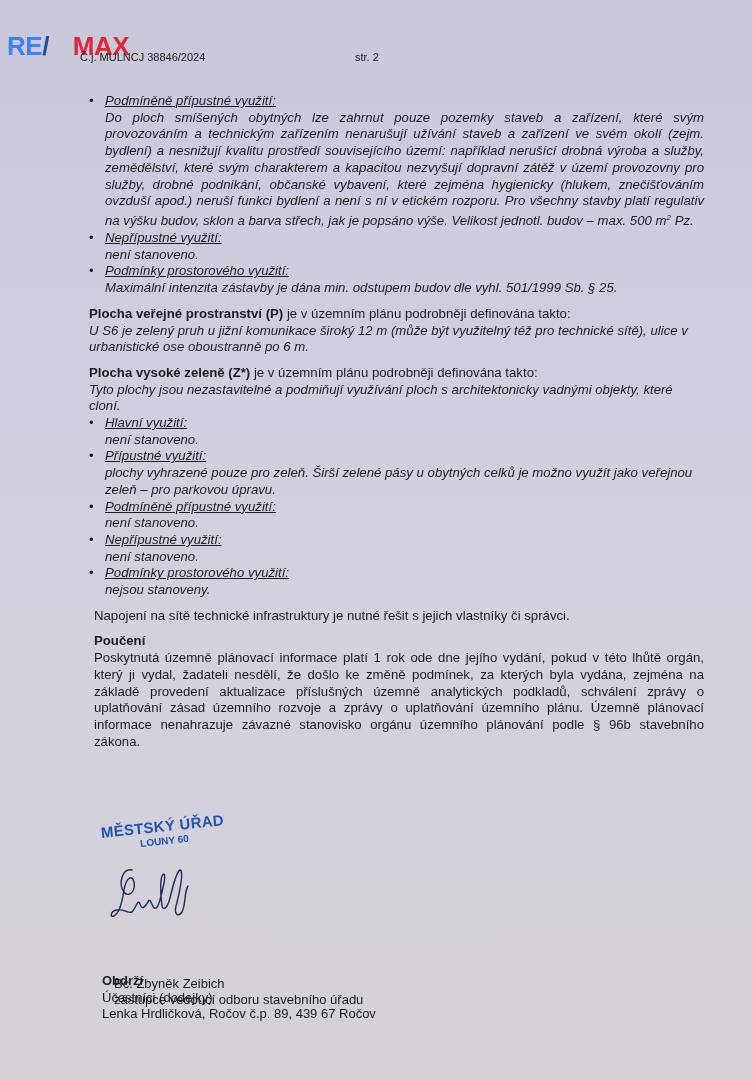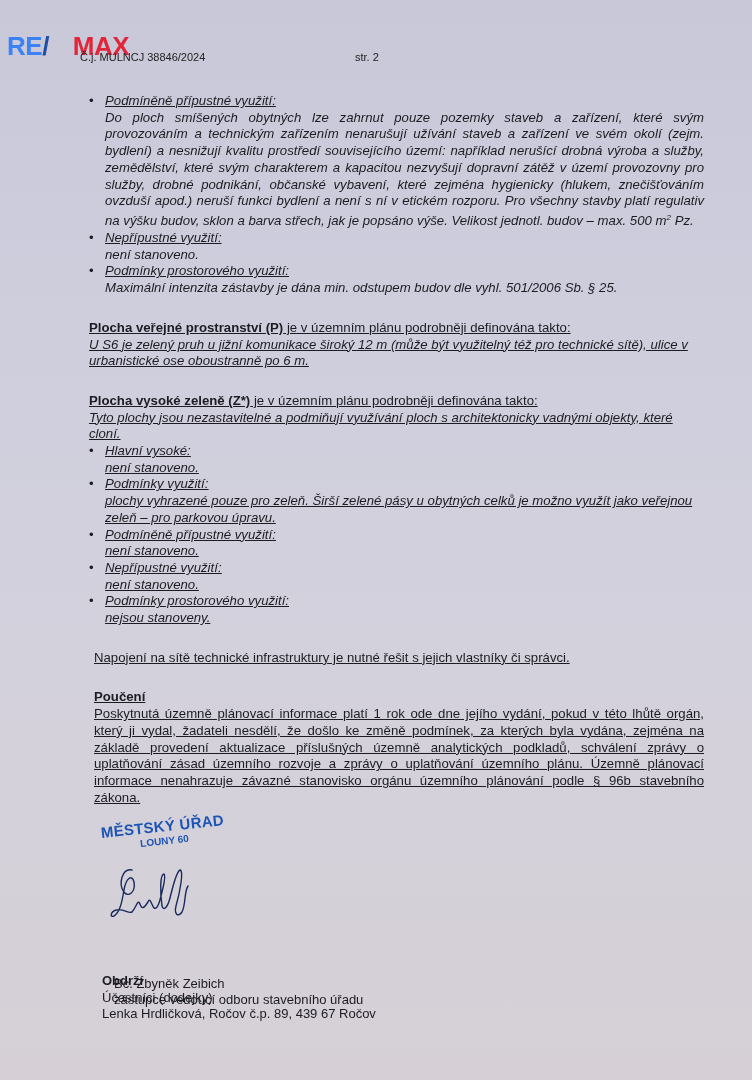--- a/index.html
+++ b/index.html
@@ -20,21 +20,21 @@
   .logo .max { color: #e1263a; margin-left: 24px; }
   .ref { position: absolute; left: 80px; top: 51px; font-size: 11px; color: #222; }
   .page-no { position: absolute; left: 355px; top: 51px; font-size: 11px; color: #222; }
 
   .content { position: absolute; left: 89px; top: 93px; width: 615px; font-size: 13.2px; line-height: 16.7px; }
   .bullet { position: relative; padding-left: 16px; }
   .bullet::before { content: "•"; position: absolute; left: 0; top: 0; font-style: normal; }
   .bl { font-style: italic; text-decoration: underline; }
   .it { font-style: italic; }
   .just { text-align: justify; }
-  .sec { margin-top: 23px; text-decoration: underline; }
+  .sec { margin-top: 9px; }
   b { font-weight: bold; }
 
   .stamp {
     position: absolute; left: 100px; top: 824px; color: #1d55b6;
     font-weight: bold; transform: rotate(-6deg); transform-origin: left top;
   }
   .stamp .l1 { font-size: 15px; letter-spacing: 0.3px; }
   .stamp .l2 { font-size: 10px; margin-left: 38px; margin-top: 1px; }
   .signature { position: absolute; left: 108px; top: 862px; }
   .signer { position: absolute; left: 114px; top: 928px; font-size: 13px; line-height: 16px; margin-top: 48px; }
@@ -53,37 +53,37 @@
   <div class="bullet">
     <div class="bl">Podmíněně přípustné využití:</div>
     <div class="it just"><span>Do ploch smíšených obytných lze zahrnut pouze pozemky staveb a zařízení, které svým provozováním a technickým zařízením nenarušují užívání staveb a zařízení ve svém okolí (zejm. bydlení) a nesnižují kvalitu prostředí souvisejícího území: například nerušící drobná výroba a služby, zemědělství, které svým charakterem a kapacitou nezvyšují dopravní zátěž v území provozovny pro služby, drobné podnikání, občanské vybavení, které zejména hygienicky (hlukem, znečišťováním ovzduší apod.) neruší funkci bydlení a není s ní v etickém rozporu. Pro všechny stavby platí regulativ na výšku budov, sklon a barva střech, jak je popsáno výše. Velikost jednotl. budov – max. 500 m</span><sup style="font-size:8px">2</sup><span> Pz.</span></div>
   </div>
   <div class="bullet">
     <div class="bl">Nepřípustné využití:</div>
     <div class="it">není stanoveno.</div>
   </div>
   <div class="bullet">
     <div class="bl">Podmínky prostorového využití:</div>
-    <div class="it">Maximální intenzita zástavby je dána min. odstupem budov dle vyhl. 501/2006 Sb. § 25.</div>
+    <div class="it">Maximální intenzita zástavby je dána min. odstupem budov dle vyhl. 501/1999 Sb. § 25.</div>
   </div>
 
   <div class="sec">
     <div><b>Plocha veřejné prostranství (P)</b><span> je v územním plánu podrobněji definována takto:</span></div>
     <div class="it">U S6 je zelený pruh u jižní komunikace široký 12 m (může být využitelný též pro technické sítě), ulice v urbanistické ose oboustranně po 6 m.</div>
   </div>
 
   <div class="sec">
     <div><b>Plocha vysoké zeleně (Z*)</b><span> je v územním plánu podrobněji definována takto:</span></div>
     <div class="it">Tyto plochy jsou nezastavitelné a podmiňují využívání ploch s architektonicky vadnými objekty, které cloní.</div>
     <div class="bullet">
-      <div class="bl">Hlavní vysoké:</div>
+      <div class="bl">Hlavní využití:</div>
       <div class="it">není stanoveno.</div>
     </div>
     <div class="bullet">
-      <div class="bl">Podmínky využití:</div>
+      <div class="bl">Přípustné využití:</div>
       <div class="it">plochy vyhrazené pouze pro zeleň. Širší zelené pásy u obytných celků je možno využít jako veřejnou zeleň – pro parkovou úpravu.</div>
     </div>
     <div class="bullet">
       <div class="bl">Podmíněně přípustné využití:</div>
       <div class="it">není stanoveno.</div>
     </div>
     <div class="bullet">
       <div class="bl">Nepřípustné využití:</div>
       <div class="it">není stanoveno.</div>
     </div>

